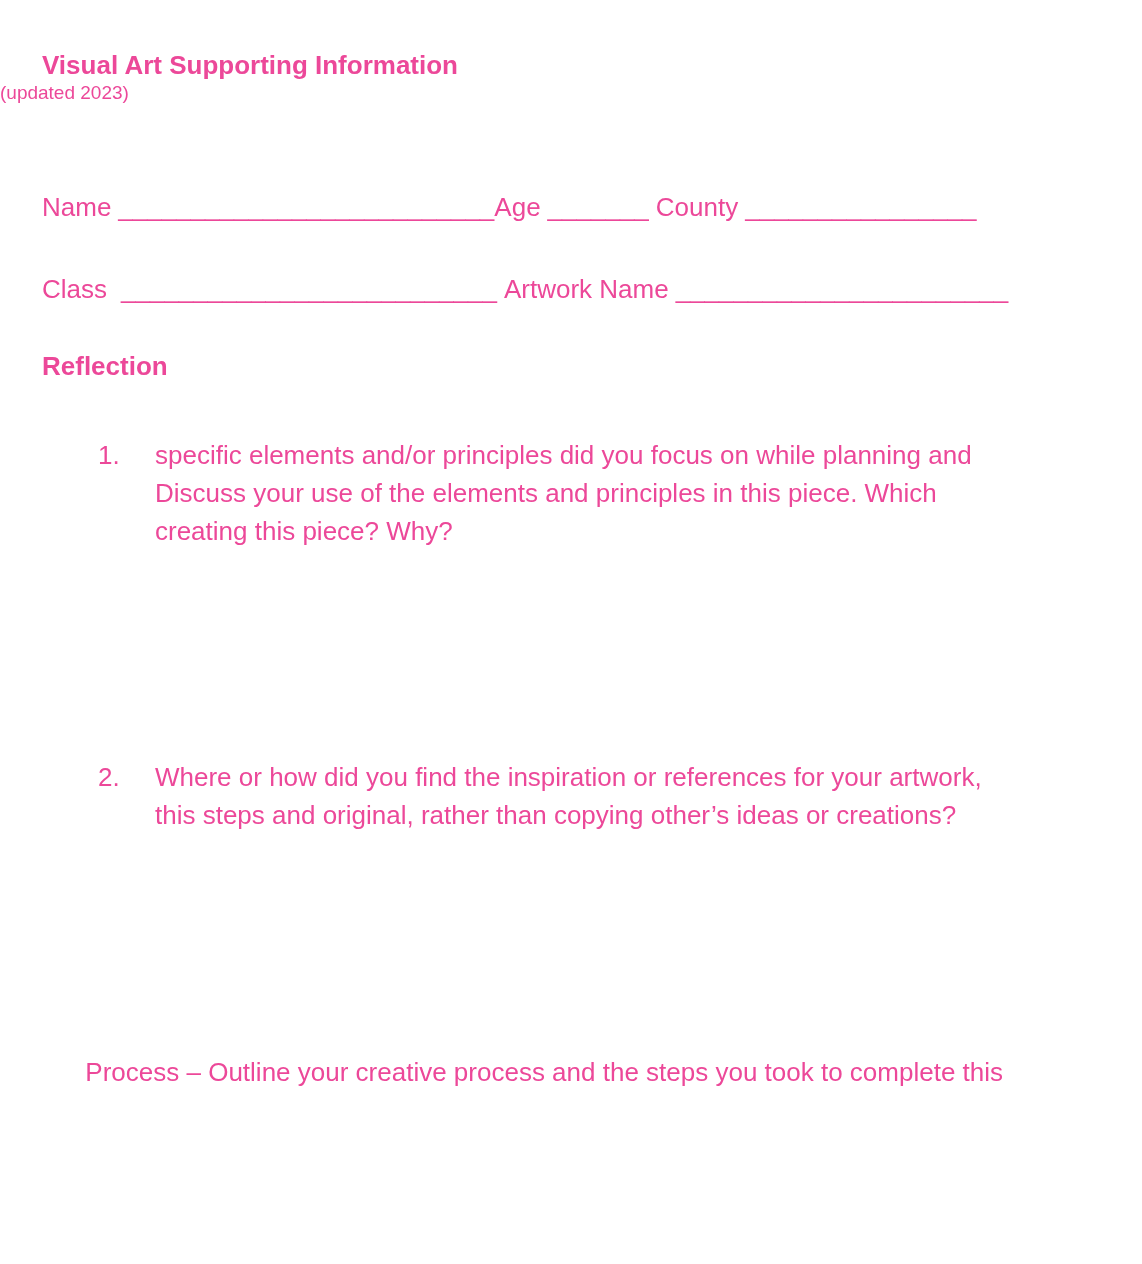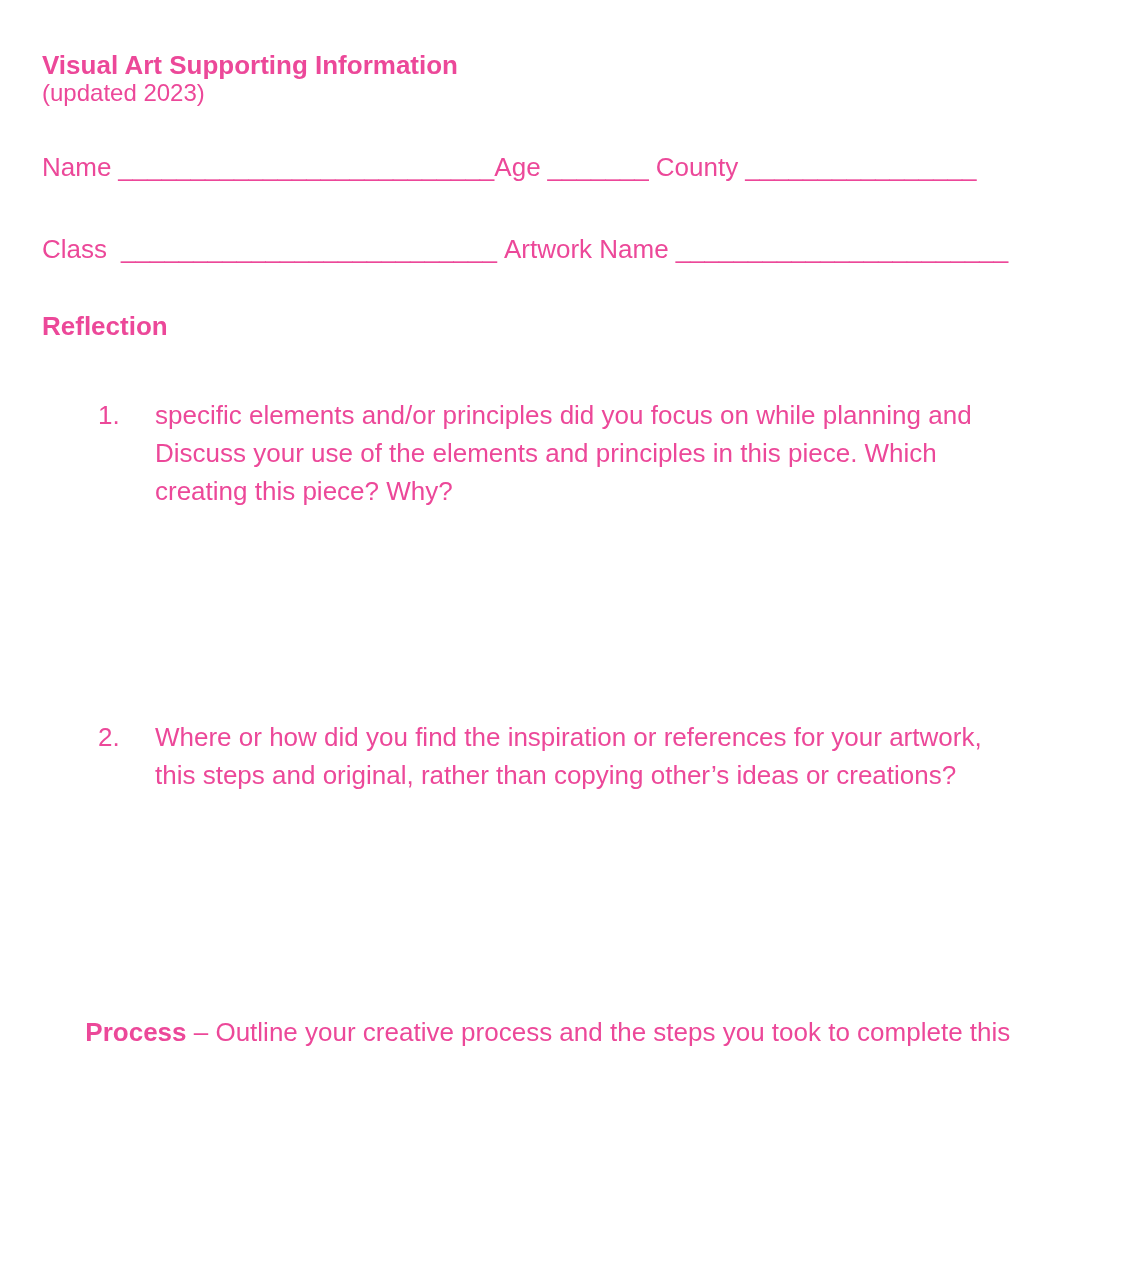--- a/index.html
+++ b/index.html
@@ -17,31 +17,30 @@
     overflow: hidden;
   }
   .doc-title {
     padding-top: 50px;
     margin-left: 42px;
     font-size: 26px;
     font-weight: bold;
     line-height: 30px;
   }
   .doc-subtitle {
-    margin-left: 42px;
-    font-size: 24px;
+    font-size: 19px;
     line-height: 26px;
   }
   .field-row {
     margin-left: 42px;
     font-size: 26px;
     line-height: 34px;
     white-space: nowrap;
   }
-  .row-name { margin-top: 44px; }
+  .row-name { margin-top: 84px; }
   .row-class { margin-top: 48px; }
   .blank-line { letter-spacing: 0; }
   .gap-1 { margin-left: 7px; }
   .gap-2 { margin-left: 14px; }
   .section-heading {
     margin-top: 44px;
     margin-left: 42px;
     font-size: 26px;
     font-weight: bold;
     line-height: 32px;
@@ -62,21 +61,21 @@
     flex: 1 1 auto;
   }
   .process-para {
     margin-top: 178px;
     margin-left: 42px;
     margin-right: 50px;
     font-size: 26px;
     line-height: 40px;
   }
   .process-line { white-space: pre; }
-  .bold { font-weight: bold; }
+  .bold { font-weight: normal; }
 </style>
 </head>
 <body>
 
 <div class="page">
 
   <div class="doc-title">Visual Art Supporting Information</div>
 
   <div class="doc-subtitle">(updated 2023)</div>
 

